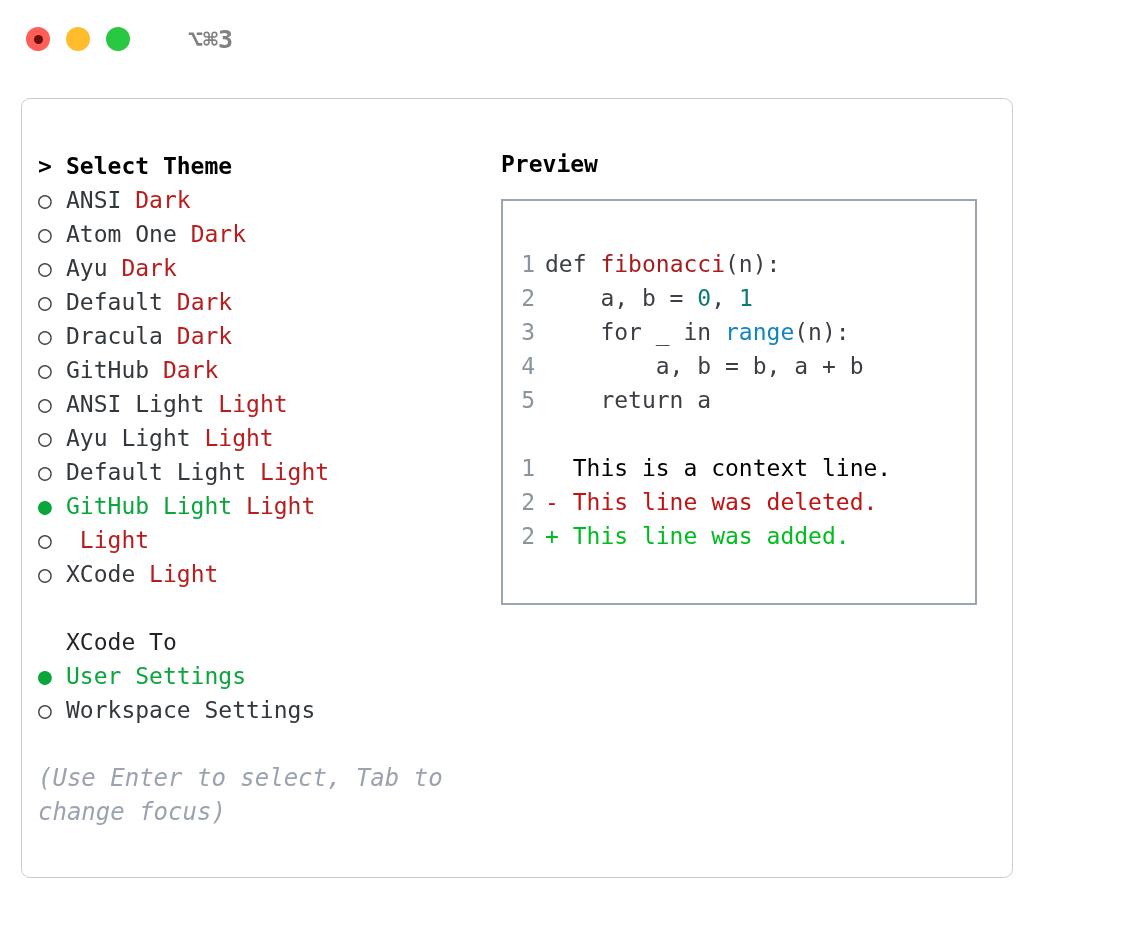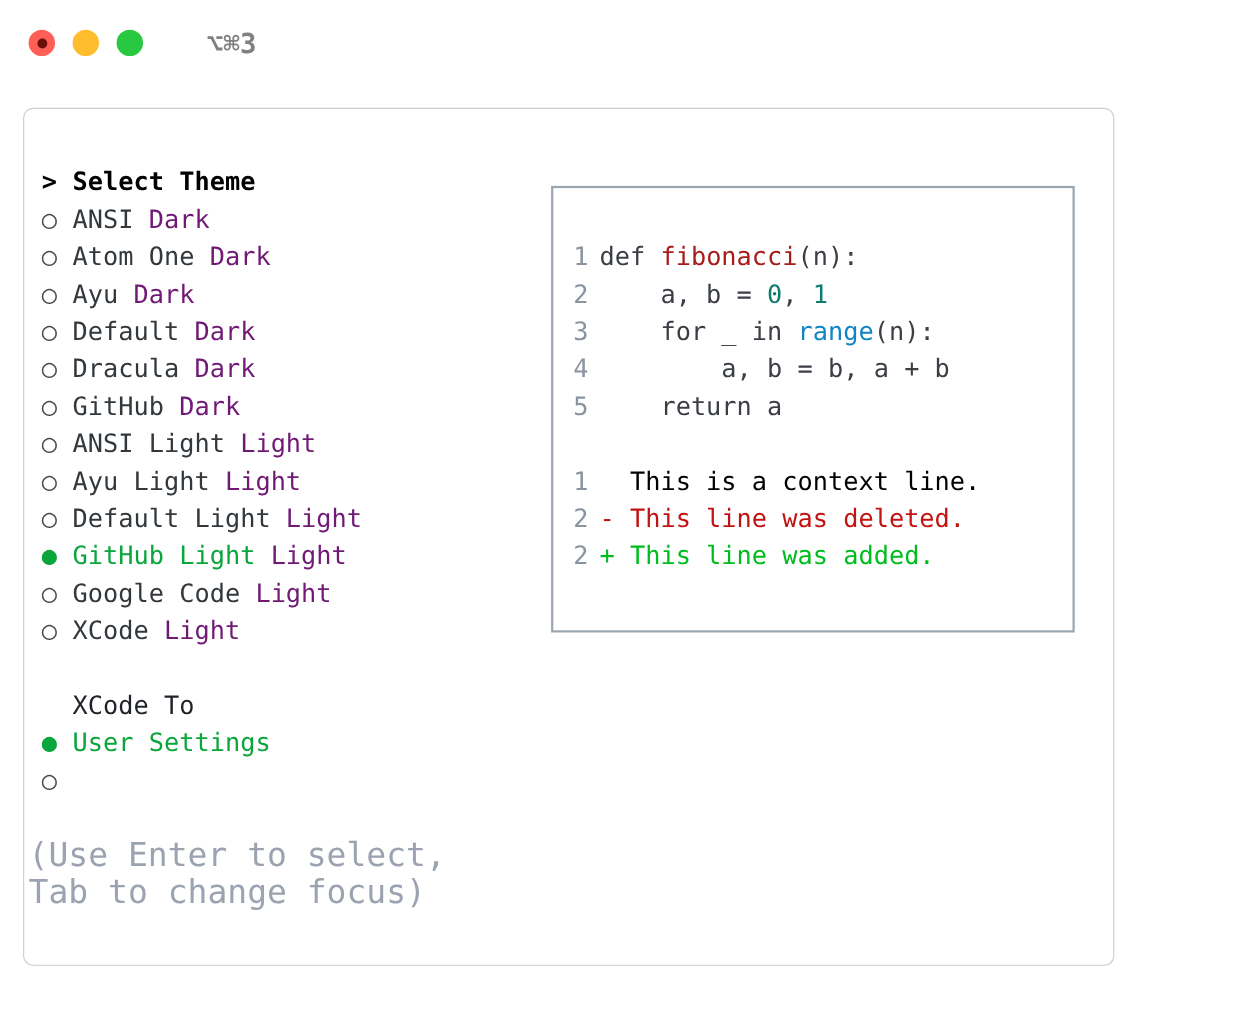--- a/index.html
+++ b/index.html
@@ -104,34 +104,35 @@
   .marker.blank { color: transparent; }
 
   #list-title {
     font-weight: bold;
     color: #000000;
   }
   #list-title .marker { color: #000000; font-weight: bold; }
 
   .theme-name { color: #33383d; }
   .row.selected .theme-name { color: #0aa63c; text-align: center; }
-  .theme-variant { color: #701a75; }
+  .theme-variant { color: #b91c1c; }
 
   .section-head {
     color: #1f2328;
   }
 
   #hint {
     position: absolute;
-    left: 4px;
+    left: 16px;
     top: 662px;
     width: 412px;
-    font-size: 30px;
+    font-size: 24px;
     line-height: 34px;
     color: #9aa3af;
+    font-style: italic;
   }
 
   
   #right-col {
     position: absolute;
     left: 479px;
     top: 50px;
     width: 490px;
   }
   #preview-title {
@@ -207,40 +208,41 @@
           <div class="row"><span class="marker">○</span><span class="theme-name">ANSI</span><span> </span><span class="theme-variant">Dark</span></div>
           <div class="row"><span class="marker">○</span><span class="theme-name">Atom One</span><span> </span><span class="theme-variant">Dark</span></div>
           <div class="row"><span class="marker">○</span><span class="theme-name">Ayu</span><span> </span><span class="theme-variant">Dark</span></div>
           <div class="row"><span class="marker">○</span><span class="theme-name">Default</span><span> </span><span class="theme-variant">Dark</span></div>
           <div class="row"><span class="marker">○</span><span class="theme-name">Dracula</span><span> </span><span class="theme-variant">Dark</span></div>
           <div class="row"><span class="marker">○</span><span class="theme-name">GitHub</span><span> </span><span class="theme-variant">Dark</span></div>
           <div class="row"><span class="marker">○</span><span class="theme-name">ANSI Light</span><span> </span><span class="theme-variant">Light</span></div>
           <div class="row"><span class="marker">○</span><span class="theme-name">Ayu Light</span><span> </span><span class="theme-variant">Light</span></div>
           <div class="row"><span class="marker">○</span><span class="theme-name">Default Light</span><span> </span><span class="theme-variant">Light</span></div>
           <div class="row selected"><span class="marker sel">●</span><span class="theme-name">GitHub Light</span><span> </span><span class="theme-variant">Light</span></div>
-          <div class="row"><span class="marker">○</span><span class="theme-name">Google Code</span><span> </span><span class="theme-variant">Light</span></div>
+          <div class="row"><span class="marker">○</span><span> </span><span class="theme-variant">Light</span></div>
           <div class="row"><span class="marker">○</span><span class="theme-name">XCode</span><span> </span><span class="theme-variant">Light</span></div>
         </div>
 
       <div class="spacer-line"></div>
 
       <div class="row">
         <span class="marker blank">○</span>
         <span class="section-head">XCode To</span>
       </div>
 
       <div id="apply-list">
           <div class="row selected"><span class="marker sel">●</span><span class="theme-name">User Settings</span></div>
-          <div class="row"><span class="marker">○</span></div>
+          <div class="row"><span class="marker">○</span><span class="theme-name">Workspace Settings</span></div>
         </div>
 
     </div>
 
     <div id="hint">(Use Enter to select, Tab to change focus)</div>
 
     <div id="right-col">
+      <div id="preview-title">Preview</div>
       <div id="preview-box">
         <div id="code-area"><div class="code-line"><span class="ln">1</span><span class="code-text"><span>def </span><span class="tok-fn">fibonacci</span><span>(n):</span></span></div><div class="code-line"><span class="ln">2</span><span class="code-text"><span>    a, b = </span><span class="tok-num">0</span><span>, </span><span class="tok-num">1</span></span></div><div class="code-line"><span class="ln">3</span><span class="code-text"><span>    for _ in </span><span class="tok-call">range</span><span>(n):</span></span></div><div class="code-line"><span class="ln">4</span><span class="code-text"><span>        a, b = b, a + b</span></span></div><div class="code-line"><span class="ln">5</span><span class="code-text"><span>    return a</span></span></div><div class="spacer-line"></div><div class="code-line diff-ctx"><span class="ln">1</span><span class="code-text">  This is a context line.</span></div><div class="code-line diff-del"><span class="ln">2</span><span class="code-text">- This line was deleted.</span></div><div class="code-line diff-add"><span class="ln">2</span><span class="code-text">+ This line was added.</span></div></div>
       </div>
     </div>
 
   </div>
 </div>
 
 </body></html>

